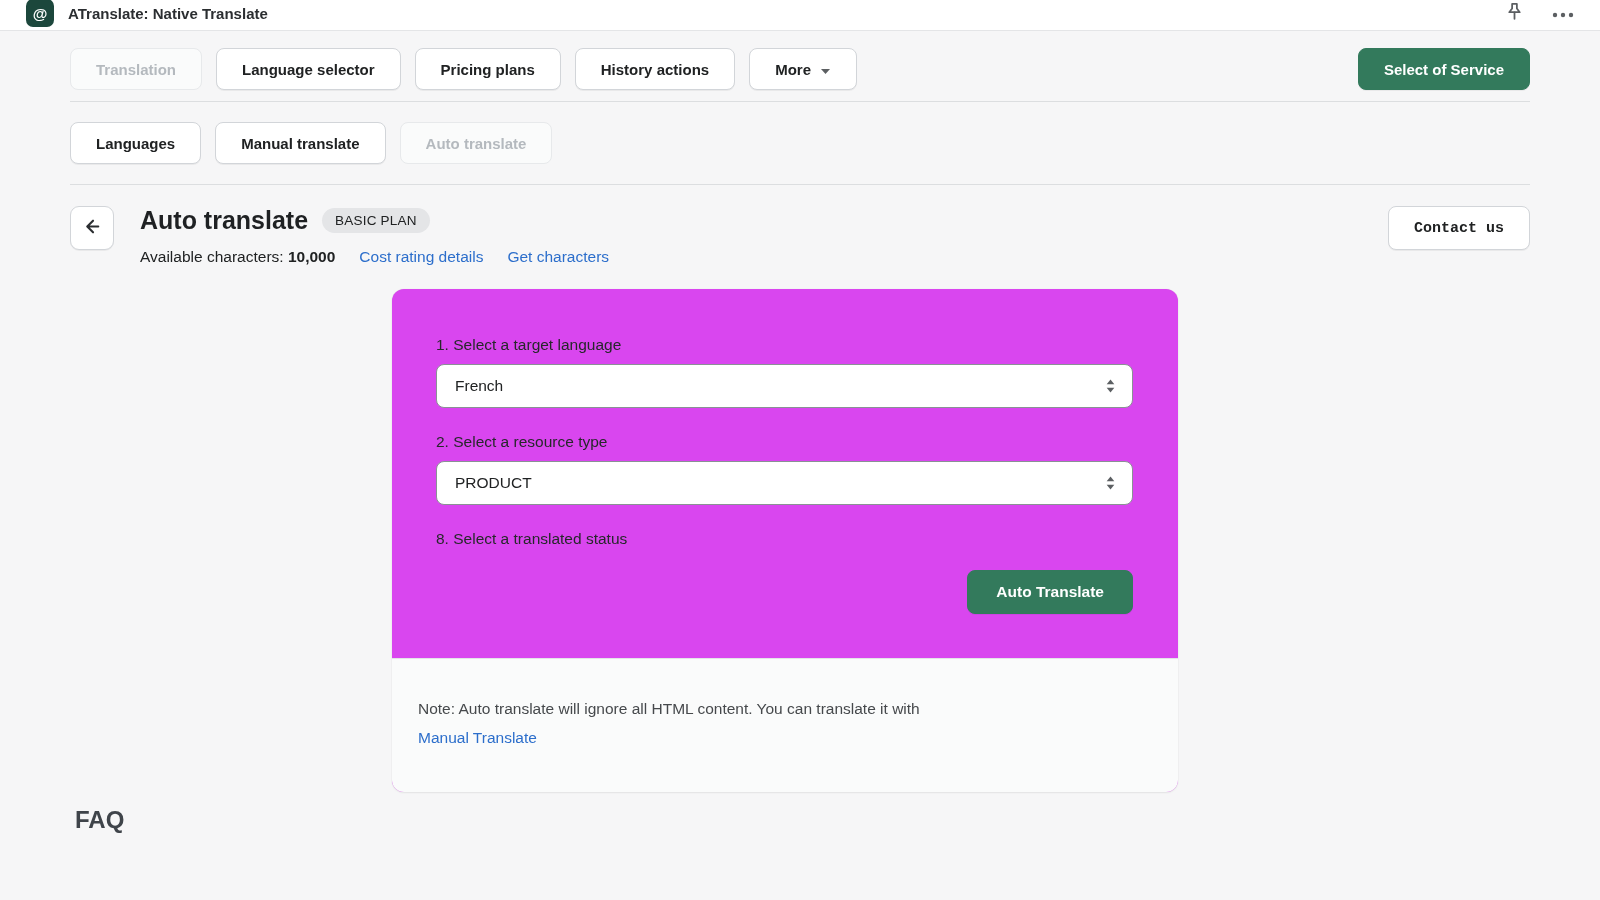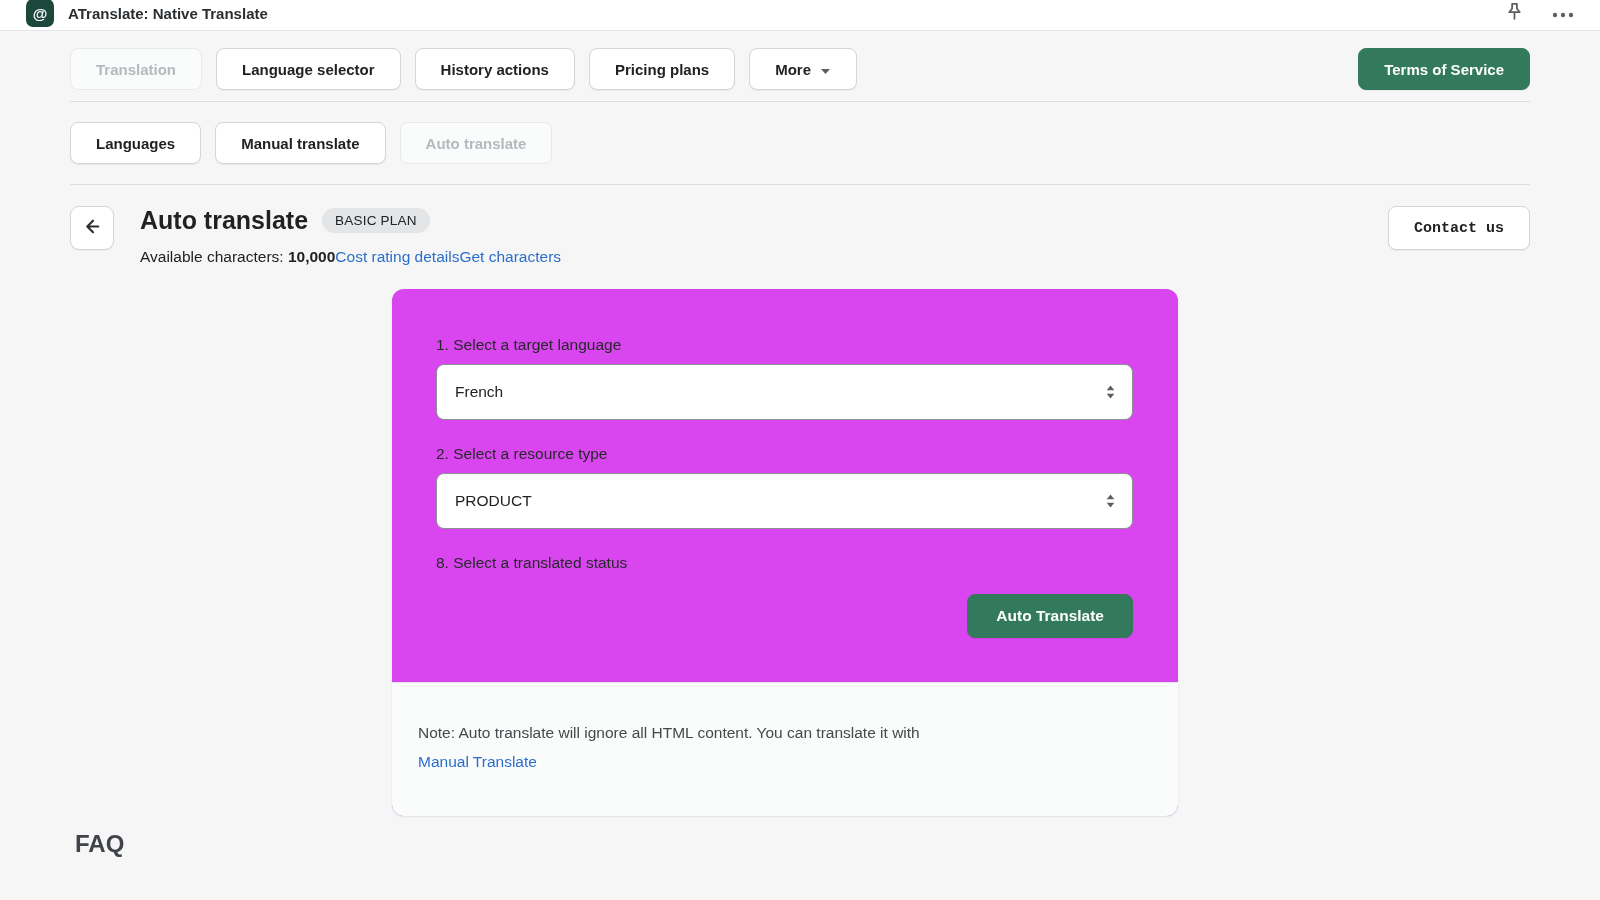--- a/index.html
+++ b/index.html
@@ -56,38 +56,38 @@
     border-radius:9px; display:flex; align-items:center; justify-content:center;
     cursor:pointer; box-shadow:0 1px 0 rgba(0,0,0,.05); flex:0 0 auto;
   }
   .header-main { margin-left:26px; }
   .title-line { display:flex; align-items:center; gap:14px; }
   .page-title { font-size:25px; font-weight:700; color:#1f2123; }
   .plan-badge {
     background:#e4e5e7; color:#202223; border-radius:13px;
     padding:5px 13px; font-size:13.5px; letter-spacing:.2px;
   }
-  .subtitle-line { margin-top:13px; display:flex; align-items:center; font-size:15.5px; }
+  .subtitle-line { margin-top:13px; display:flex; align-items:center; gap:24px; font-size:15.5px; }
   .chars-label { color:#202223; }
   .chars-value { font-weight:700; }
   .link { color:#2c6ecb; text-decoration:none; cursor:pointer; }
   .contact-btn { margin-left:auto; height:44px;font-family:Liberation Mono, monospace; }
   
   .card {
     width:786px; margin:23px 0 0 322px;
     background:#d946ef; border-radius:12px;
     box-shadow:0 1px 2px rgba(0,0,0,.07), 0 0 1px rgba(0,0,0,.12);
     overflow:hidden;
   }
   .card-body { padding:47px 45px 44px 44px; }
   .field-label { font-size:15.5px; color:#26282a; }
   .field { margin-top:25px; }
   .field:first-child { margin-top:0; }
   .select {
-    margin-top:10px; height:56px; width:100%;
+    margin-top:10px; height:44px; width:100%;
     background:#ffffff; border:1px solid #8a9095; border-radius:8px;
     display:flex; align-items:center; padding:0 18px;
     font-size:15.5px; color:#202223; cursor:pointer; position:relative;
   }
   .select .stepper { position:absolute; right:16px; top:50%; transform:translateY(-50%); display:flex; }
   .select.focused {
     border:3px solid #4a80d9; border-radius:10px; padding:0 16px;
   }
   .submit-row { display:flex; justify-content:flex-end; margin-top:22px; }
   .submit-btn { height:44px; padding:0 28px; font-size:15.5px; }
@@ -128,32 +128,32 @@
       </button>
     </div>
   </div>
 </div>
 
 <div class="content">
 
   <div class="btn-row row-tabs">
     <button class="btn disabled">Translation</button>
     <button class="btn">Language selector</button>
+    <button class="btn">Pricing plans</button>
     <button class="btn">History actions</button>
-    <button class="btn">Pricing plans</button>
     <button class="btn">
       <span>More</span>
       <span>
         <svg width="11" height="7" viewBox="0 0 11 7">
             <path d="M1 1l4.5 5L10 1z" fill="#5c5f62"></path>
           </svg>
       </span>
     </button>
     <div class="spacer"></div>
-    <button class="btn green">Terms of Service</button>
+    <button class="btn green">Select of Service</button>
   </div>
 
   <hr class="divider div1">
 
   <div class="btn-row row-sub">
     <button class="btn">Languages</button>
     <button class="btn">Manual translate</button>
     <button class="btn disabled">Auto translate</button>
   </div>
 

